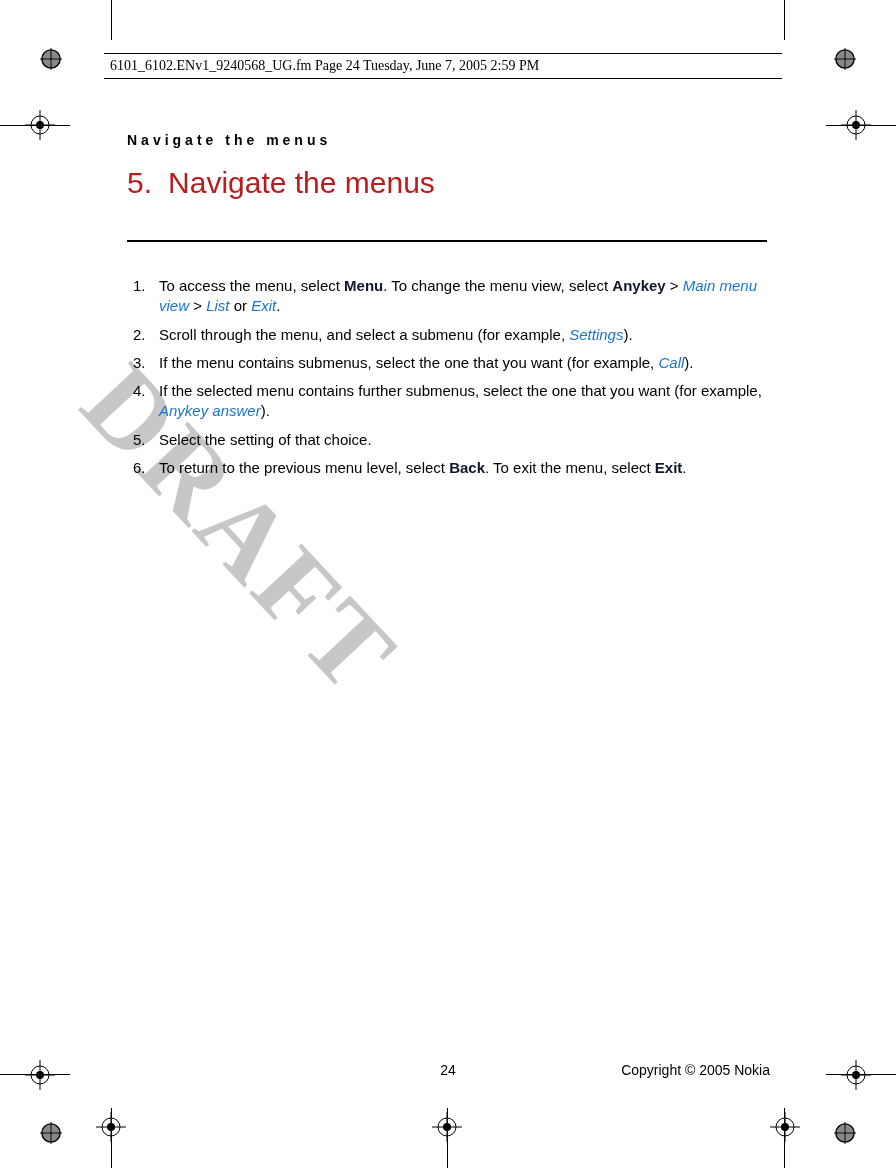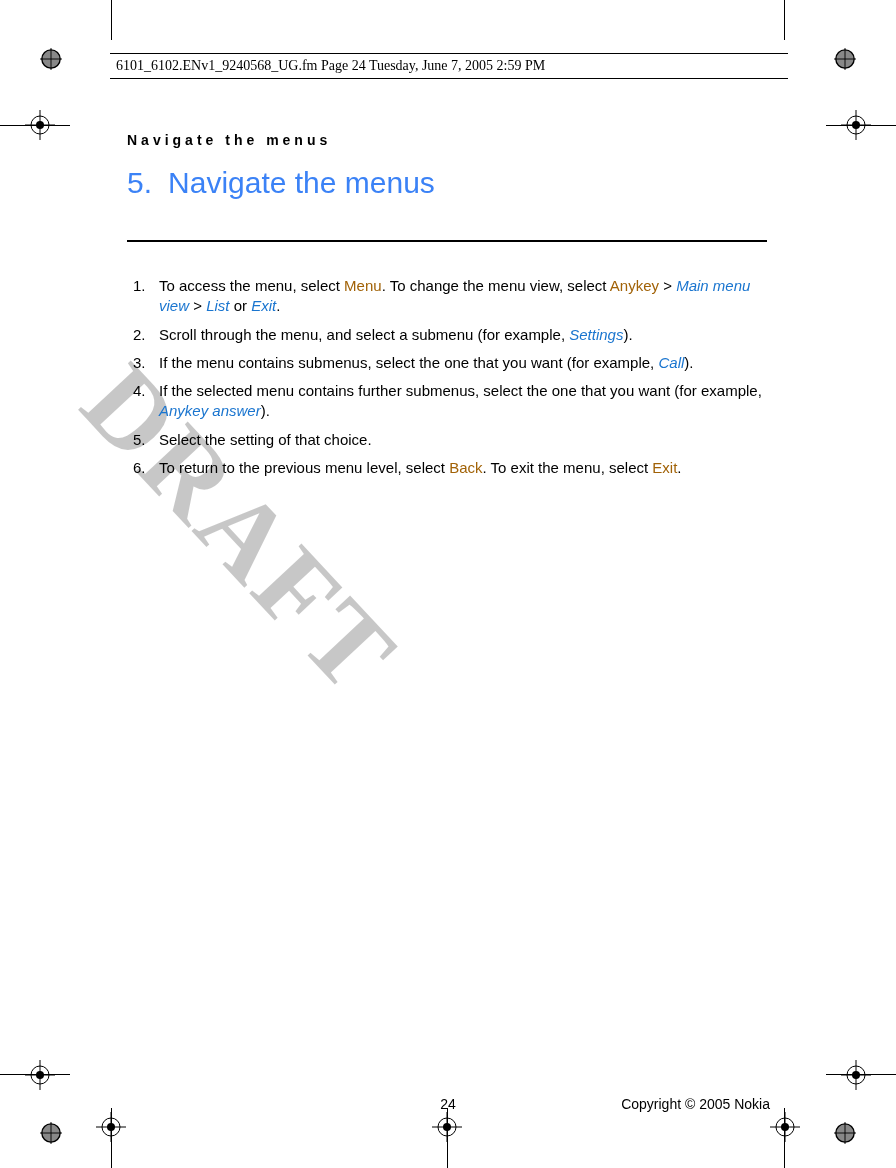--- a/index.html
+++ b/index.html
@@ -27,21 +27,21 @@
   .crop-v { width: 1px; }
   .crop-target {
     position: absolute;
     width: 30px; height: 30px;
   }
   .crop-target svg { width:100%; height:100%; display:block; }
 
   .header-line {
     position: absolute;
     top: 53px;
-    left: 110px;
+    left: 104px;
     width: 672px;
     border-top: 1px solid #000;
     border-bottom: 1px solid #000;
     height: 24px;
     font-family: "Times New Roman", serif;
     font-size: 14px;
     line-height: 24px;
     padding-left: 6px;
   }
 
@@ -51,21 +51,21 @@
     left: 127px;
     width: 640px;
   }
   .running-head {
     letter-spacing: 4px;
     font-size: 14px;
     font-weight: bold;
     margin-bottom: 18px;
   }
   .chapter-title {
-    color: #3b82f6;
+    color: #b91c1c;
     font-size: 30px;
     font-weight: 500;
     padding-bottom: 6px;
     margin-bottom: 34px;
   }
   .chapter-rule {
     border-bottom: 2px solid #000;
     margin-top: 4px;
     margin-bottom: 34px;
   }
@@ -87,40 +87,40 @@
     position: relative;
     padding-left: 26px;
   }
   ol.steps > li::before {
     counter-increment: step;
     content: counter(step) ".";
     position: absolute;
     left: 0;
     top: 0;
   }
-  .kw { color: #a16207; font-weight: 400; margin-top: 12px; }
+  .kw { color: #0f172a; font-weight: 700; margin-top: 12px; }
   .kwi { color: #1a75cf; font-style: italic; }
 
   .watermark {
     position: absolute;
     top: 340px;
     left: 150px;
     font-size: 110px;
     font-weight: bold;
     font-family: "Times New Roman", serif;
     color: rgba(0,0,0,0.22);
     transform: rotate(47deg);
     transform-origin: left top;
     letter-spacing: 4px;
     pointer-events: none;
   }
 
   .footer {
     position: absolute;
-    bottom: 56px;
+    bottom: 90px;
     left: 0;
     width: 896px;
     text-align: center;
     font-size: 14px;
   }
   .footer .copyright {
     position: absolute;
     right: 126px;
     bottom: 0;
     font-size: 14px;

